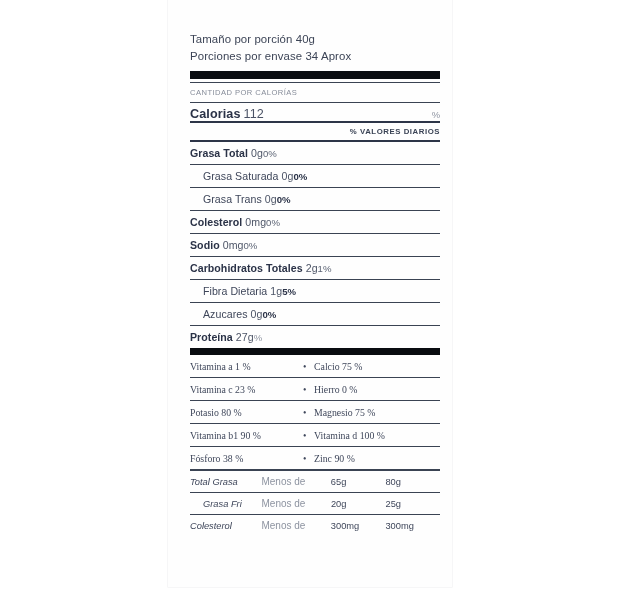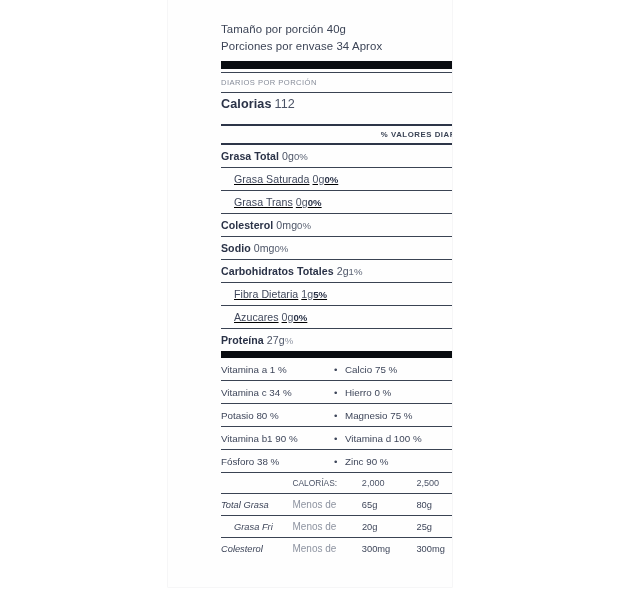--- a/index.html
+++ b/index.html
@@ -22,23 +22,22 @@
     width: 284px;
     height: 587px;
     background: #fefefe;
     box-shadow: 0 0 0 0.6px #f0f0f2;
     box-sizing: border-box;
     overflow: hidden;
   }
   #label-inner {
     position: absolute;
     left: 22px;
-    top: 4px;
+    top: 14px;
     width: 250px;
-    margin-left: 31px;
   }
 
   
   .rule-thin   { height: 1px;  background: #3a4353; margin: 0; }
   .rule-med    { height: 2px;  background: #2d3548; margin: 0; }
   .rule-black  { height: 8px;  background: #090c10; margin: 0; }
   .rule-black2 { height: 7px;  background: #090c10; margin: 0; }
   .spacer-3 { height: 3px; }
 
   
@@ -57,21 +56,21 @@
     color: #868c99;
     letter-spacing: .45px;
     padding: 5px 0 5px 0;
   }
 
   
   .cal-row {
     display: flex;
     align-items: baseline;
     justify-content: space-between;
-    padding: 4px 0 13px 0;
+    padding: 4px 0 0 0;
   }
   .cal-name {
     font-size: 12.6px;
     font-weight: bold;
     color: #2a3247;
     letter-spacing: .1px;
   }
   .cal-name .cal-val {
     font-weight: normal;
     color: #4a5265;
@@ -88,21 +87,21 @@
     letter-spacing: .55px;
     padding: 4px 0 4px 0;
   }
 
   
   .nut-row {
     display: flex;
     align-items: baseline;
     padding: 5px 0 5px 0;
   }
-  .nut-row.sub { padding-left: 13px; text-decoration: underline; }
+  .nut-row.sub { padding-left: 13px; }
   .nut-label {
     font-size: 10.6px;
     font-weight: bold;
     color: #2a3247;
     letter-spacing: .05px;
     white-space: nowrap;
   }
   .nut-row.sub .nut-label { font-weight: normal; color: #3e465a; }
   .nut-label .nut-amt {
     font-weight: normal;
@@ -117,20 +116,21 @@
   .nut-pct.bold { font-weight: bold; color: #2a3247; }
   .nut-pct.gray { color: #8e94a1; }
 
   
   .vit-row {
     display: flex;
     align-items: flex-end;
     padding: 5.5px 0 5.5px 0;
     font-size: 9.8px;
     color: #3e465a;
+    font-family: Liberation Serif, serif;
   }
   .vit-left  { width: 113px; white-space: nowrap; }
   .vit-bullet {
     width: 11px;
     color: #3e465a;
     font-size: 9.8px;
     text-align: left;
   }
   .vit-right { white-space: nowrap; }
 
@@ -172,21 +172,21 @@
 
     <div class="serving-block">
       <div class="serving-line">Tamaño por porción 40g</div>
       <div class="serving-line">Porciones por envase 34 Aprox</div>
     </div>
 
     <div class="rule-black"></div>
     <div class="spacer-3"></div>
     <div class="rule-thin"></div>
 
-    <div class="amount-row">DIARIOS POR PORCIÓN</div>
+    <div class="amount-row">CANTIDAD POR CALORÍAS</div>
     <div class="rule-thin"></div>
 
     <div class="cal-row">
       <div class="cal-name">
         <span>Calorias</span><span class="cal-val">112</span>
       </div>
       <div class="cal-pct">%</div>
     </div>
     <div class="rule-med"></div>
 
@@ -246,21 +246,21 @@
     <div class="rule-black2"></div>
 
     <div id="vitamin-list">
         <div class="vit-row">
           <div class="vit-left">Vitamina a 1 %</div>
           <div class="vit-bullet">•</div>
           <div class="vit-right">Calcio 75 %</div>
         </div>
         <div class="rule-thin"></div>
         <div class="vit-row">
-          <div class="vit-left">Vitamina c 34 %</div>
+          <div class="vit-left">Vitamina c 23 %</div>
           <div class="vit-bullet">•</div>
           <div class="vit-right">Hierro 0 %</div>
         </div>
         <div class="rule-thin"></div>
         <div class="vit-row">
           <div class="vit-left">Potasio 80 %</div>
           <div class="vit-bullet">•</div>
           <div class="vit-right">Magnesio 75 %</div>
         </div>
         <div class="rule-thin"></div>
@@ -273,26 +273,20 @@
         <div class="vit-row">
           <div class="vit-left">Fósforo 38 %</div>
           <div class="vit-bullet">•</div>
           <div class="vit-right">Zinc 90 %</div>
         </div>
         <div class="rule-thin"></div>
       </div>
 
 
     <div id="reference-table">
-        <div class="bt-row bt-head">
-          <div class="bt-c1"></div>
-          <div class="bt-c2">CALORÍAS:</div>
-          <div class="bt-c3">2,000</div>
-          <div class="bt-c4">2,500</div>
-        </div>
         <div class="rule-thin"></div>
         <div class="bt-row">
           <div class="bt-c1">Total Grasa</div>
           <div class="bt-c2">Menos de</div>
           <div class="bt-c3">65g</div>
           <div class="bt-c4">80g</div>
         </div>
         <div class="rule-thin"></div>
         <div class="bt-row">
           <div class="bt-c1 sub">Grasa Fri</div>

